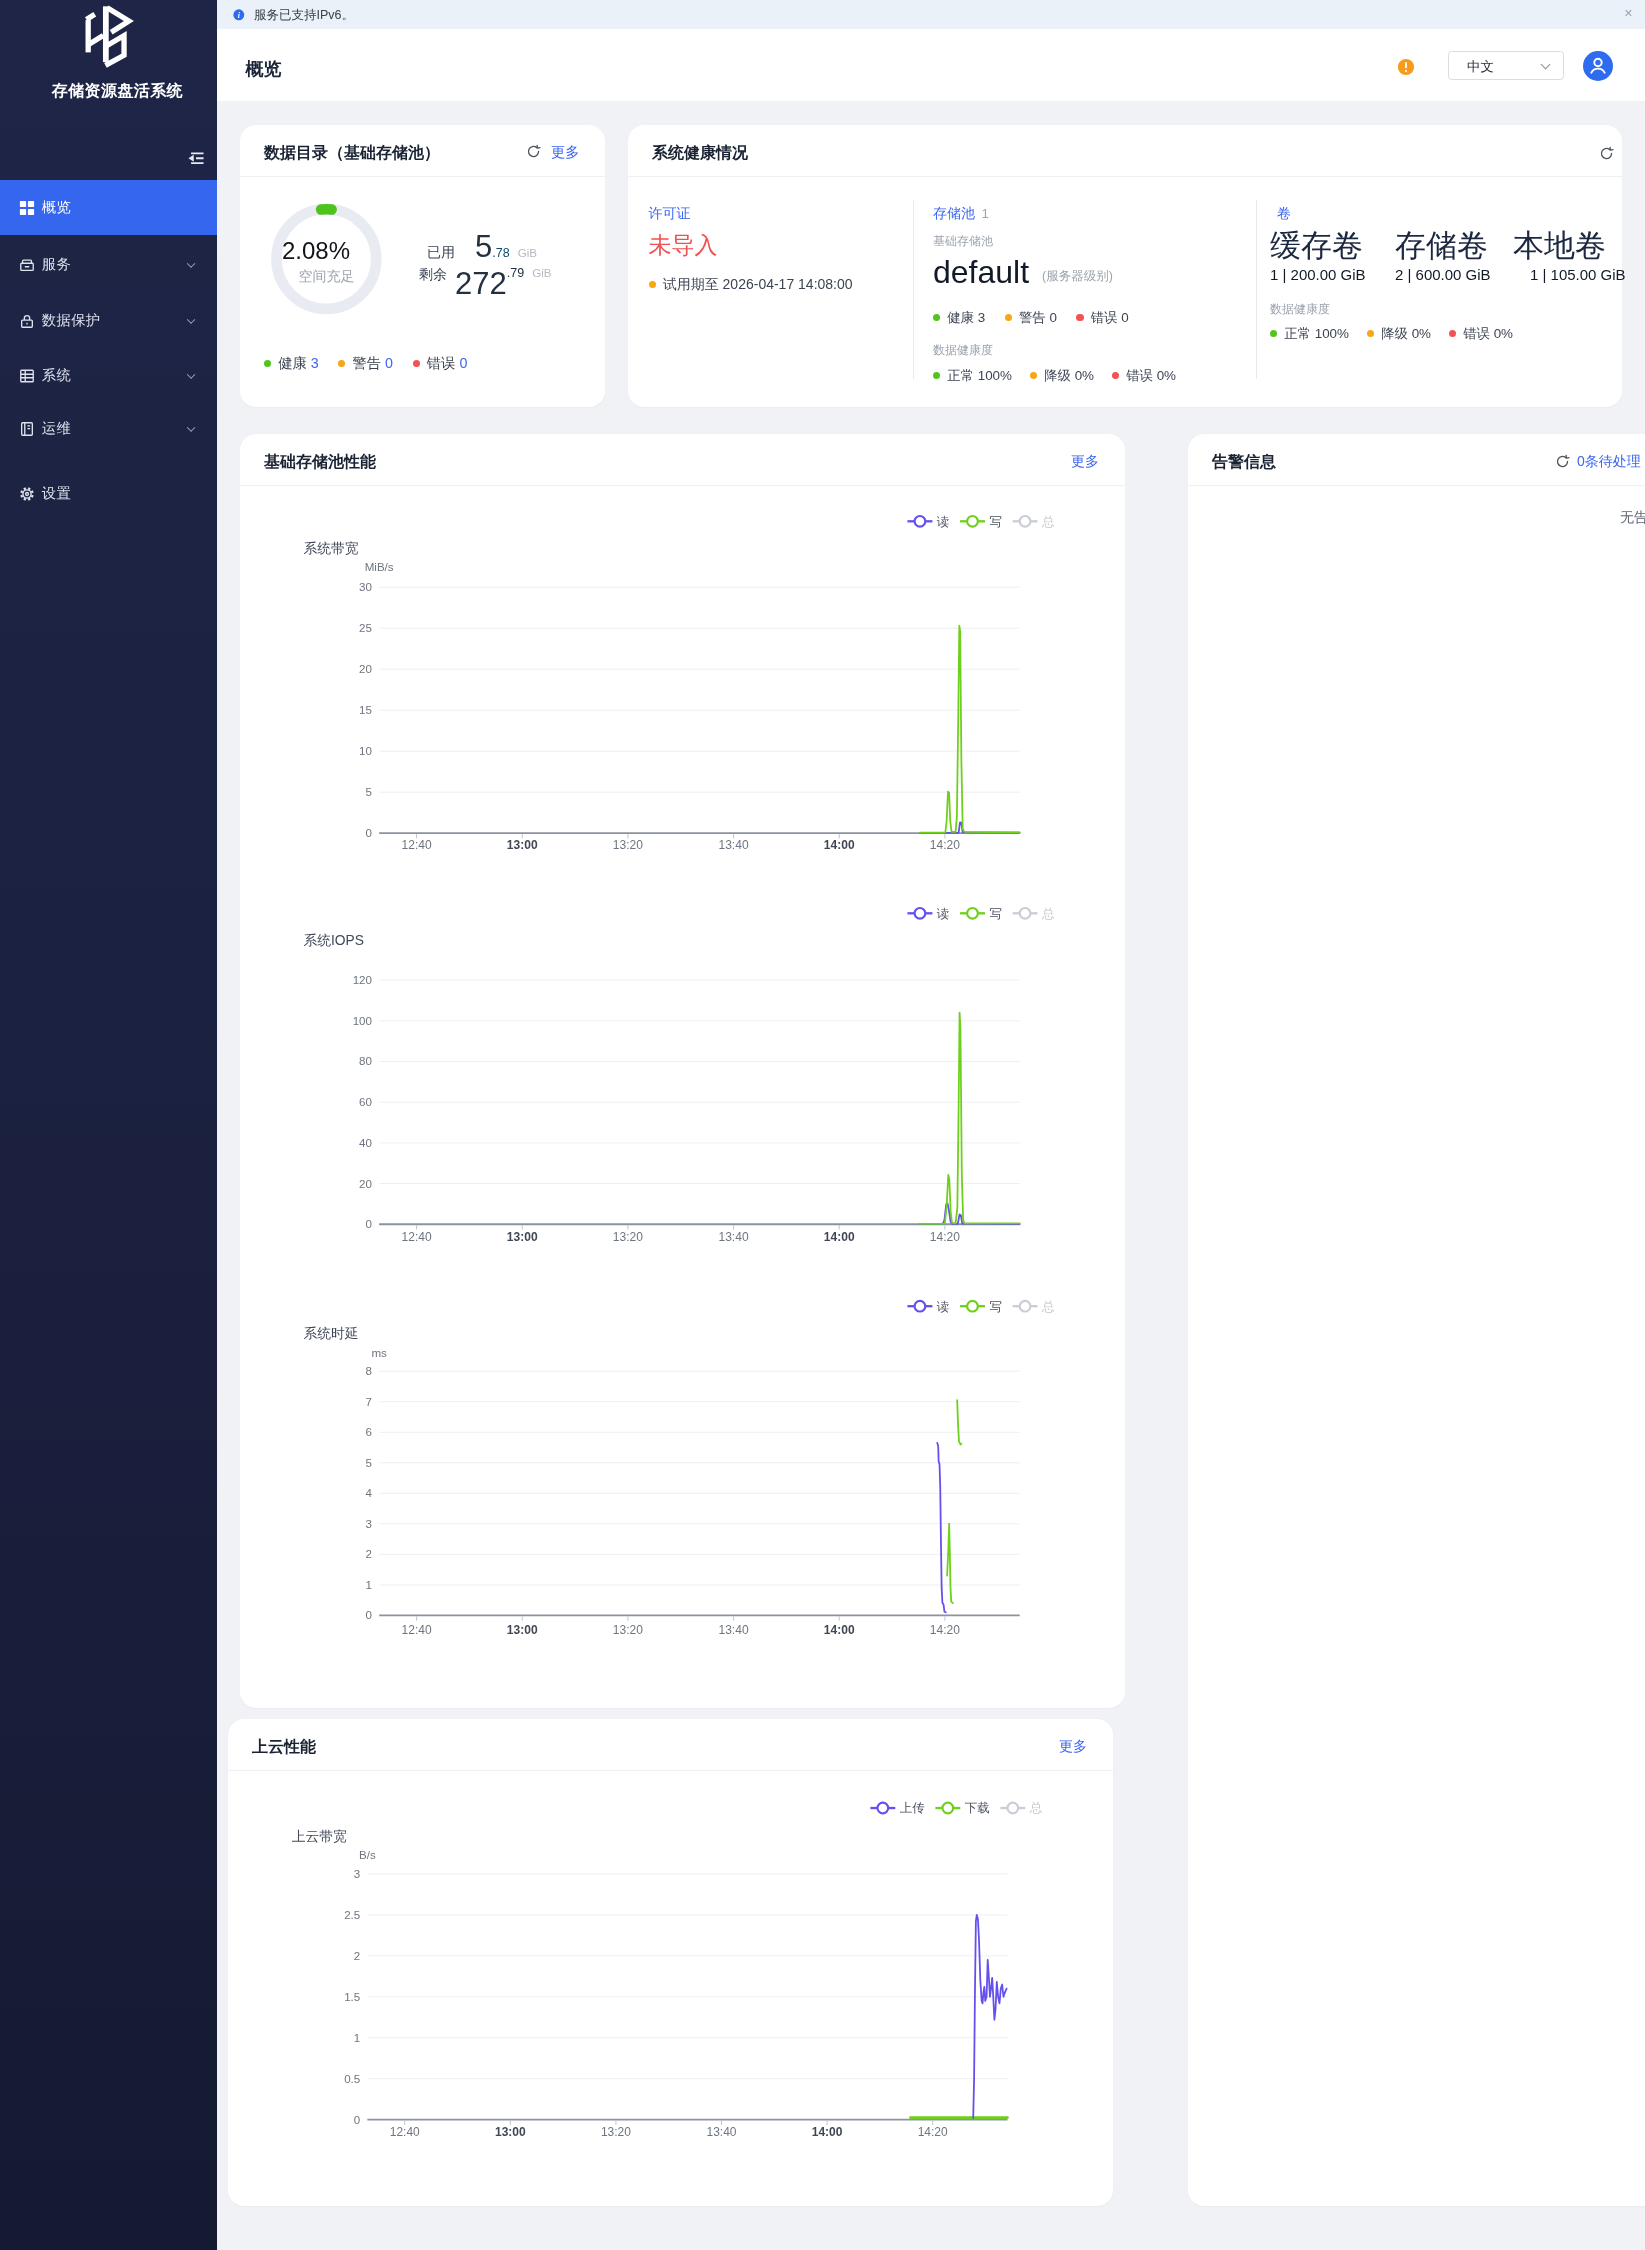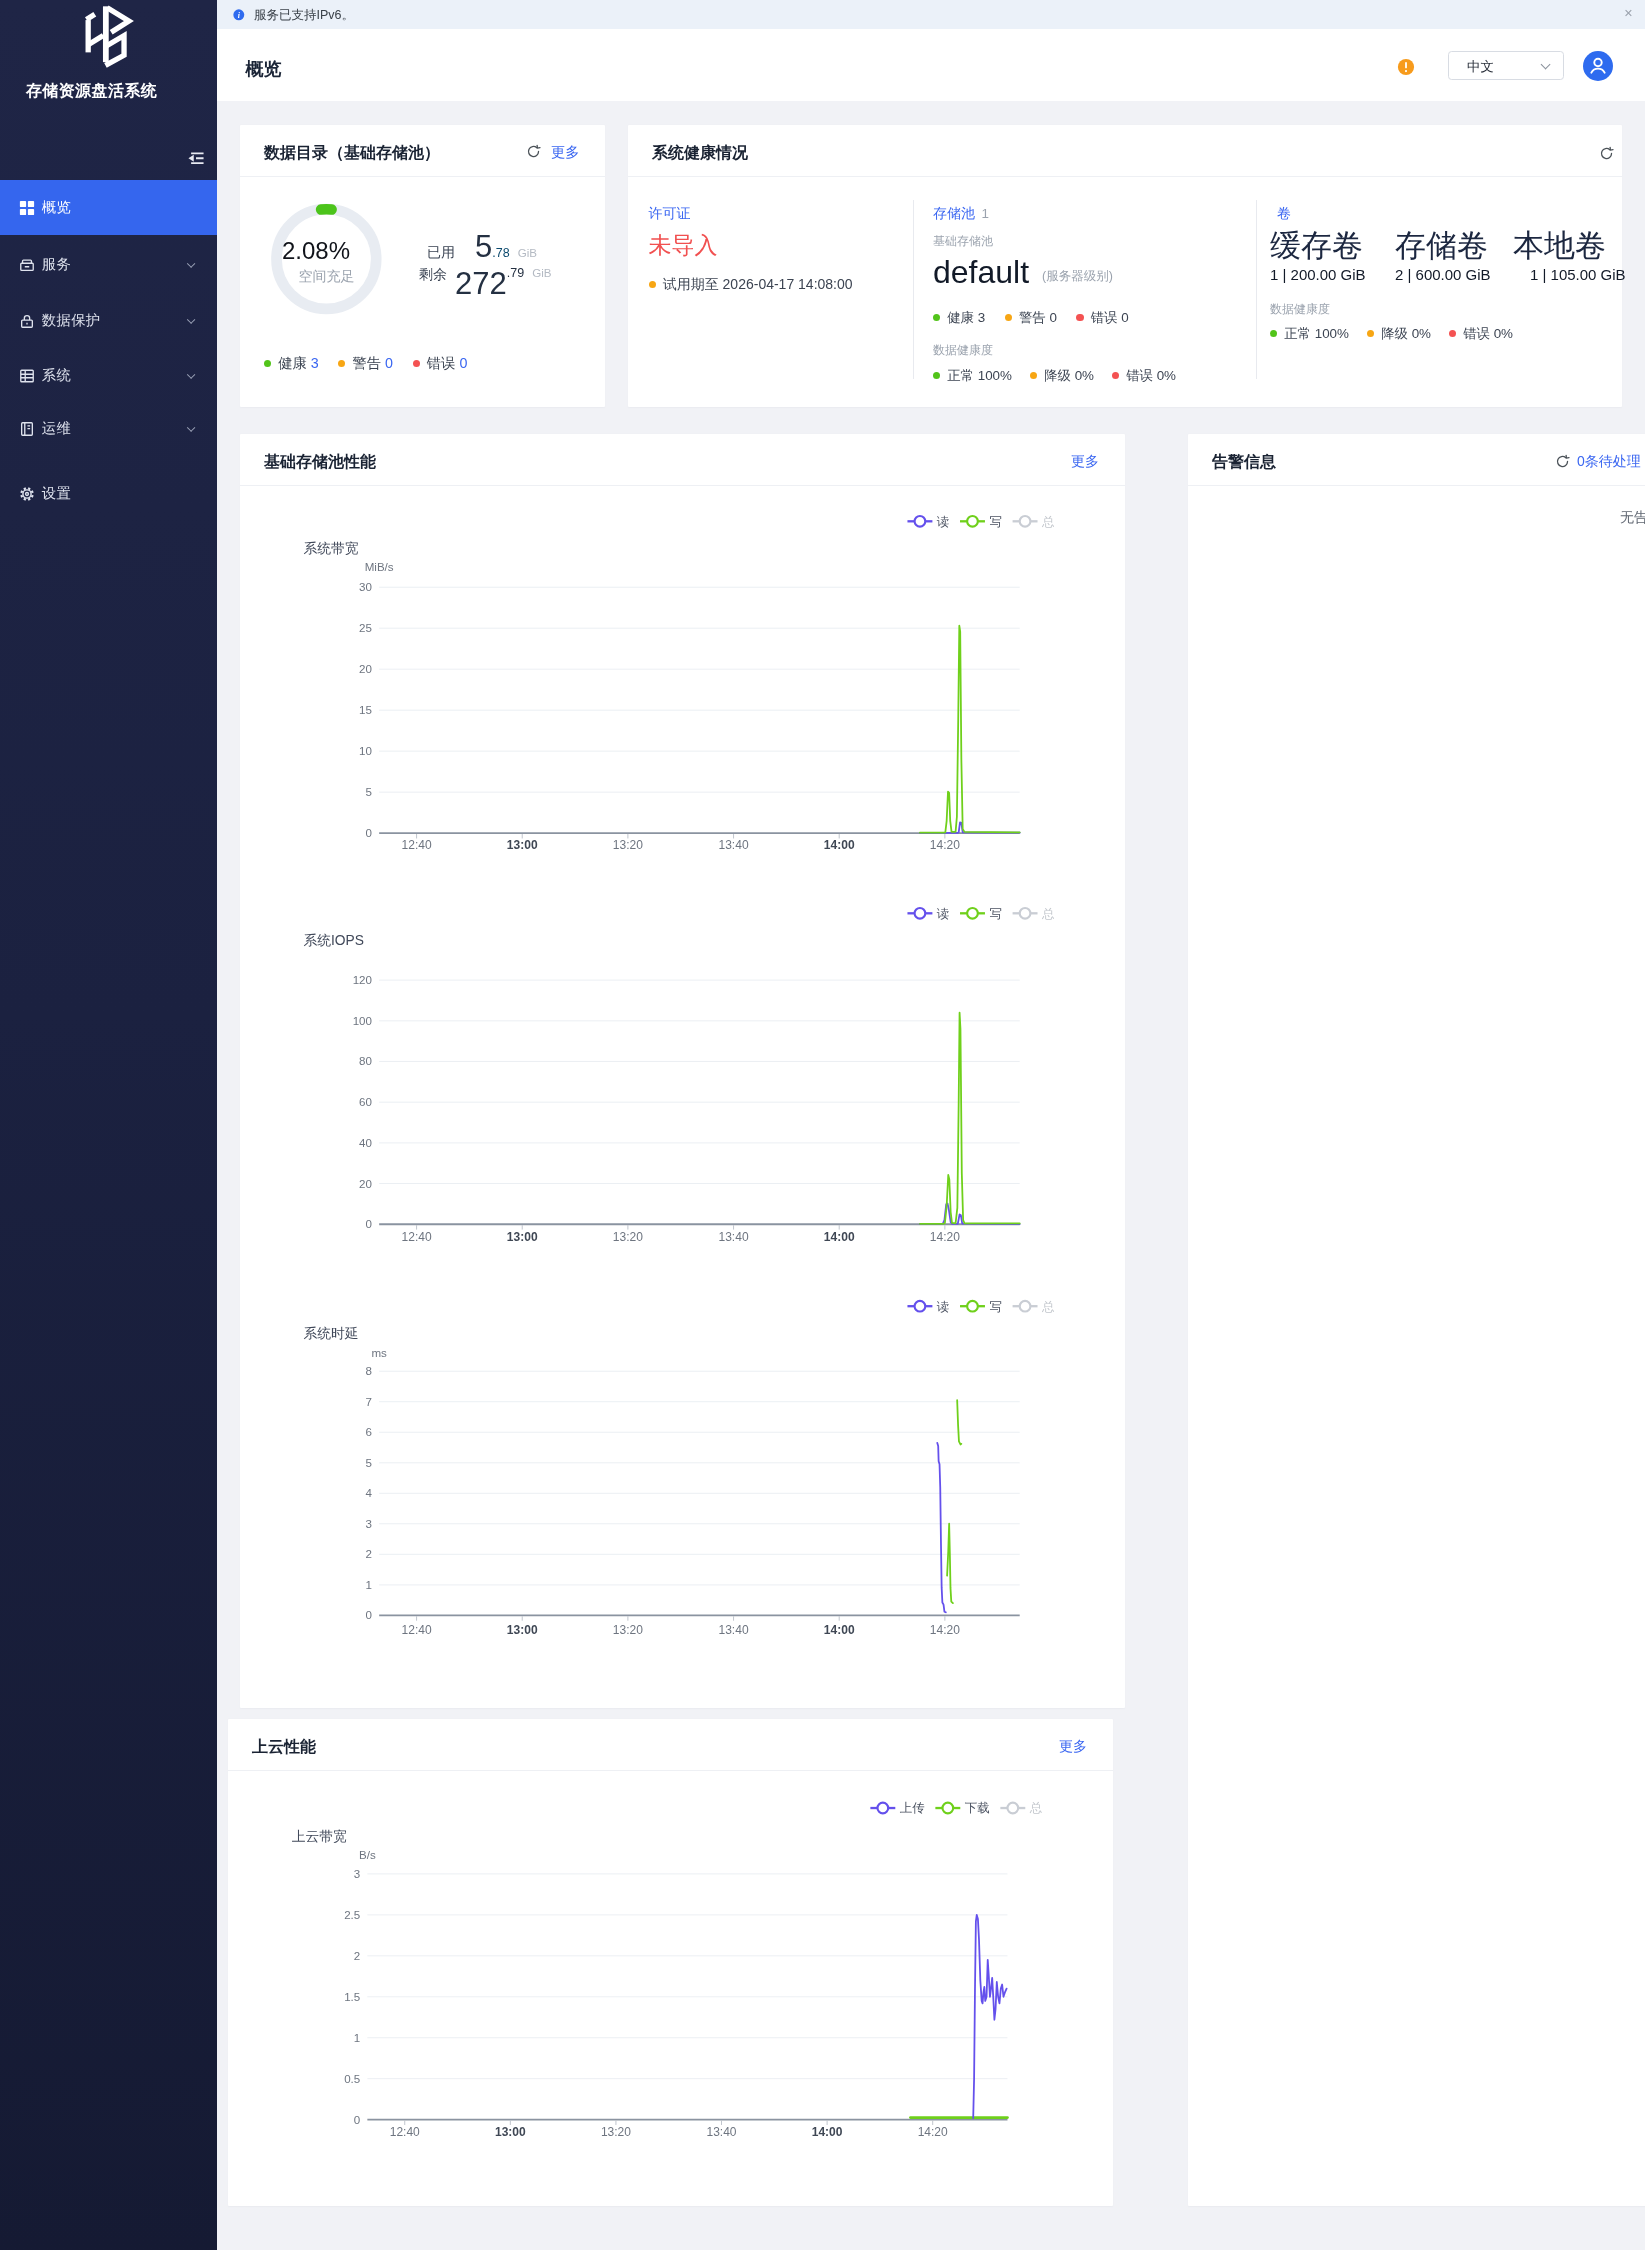--- a/index.html
+++ b/index.html
@@ -1,27 +1,27 @@
 <!DOCTYPE html>
 <html style="font-size:14.3px"><head><meta charset="utf-8"><style>
 *{margin:0;padding:0;box-sizing:border-box}
 html,body{width:1646px;height:2251px;font-family:"Liberation Sans",sans-serif;background:#f1f2f6;position:relative}
 .abs{position:absolute}
 .sidebar{position:absolute;left:0;top:0;width:217px;height:2251px;background:linear-gradient(180deg,#1f2546 0%,#1b2140 45%,#151a33 100%)}
-.s-title{position:absolute;left:0;top:81px;width:183px;text-align:center;color:#fff;font-size:16px;font-weight:bold;letter-spacing:0.4px}
+.s-title{position:absolute;left:0;top:81px;width:183px;text-align:right;color:#fff;font-size:16px;font-weight:bold;letter-spacing:0.4px}
 .menu-item{position:absolute;left:0;width:217px;height:55px;display:flex;align-items:center;color:#dfe3ee;font-size:14.3px}
 .menu-item .mi{width:16px;margin-left:18.7px;display:flex}
 .menu-item .mt{margin-left:7.1px;letter-spacing:0.4px}
 .menu-item .chev{position:absolute;right:23px;top:50%;width:6.2px;height:6.2px;border-right:1.3px solid #99a0b5;border-bottom:1.3px solid #99a0b5;transform:translateY(-70%) rotate(45deg)}
 .active{background:#3566ee;color:#fff}
 .main{position:absolute;left:217px;top:0;width:1428px;height:2251px}
 .notif{position:absolute;left:0;top:0;width:1428px;height:28.5px;background:#ebf1f9}
 .header{position:absolute;left:0;top:28.5px;width:1428px;height:72px;background:#fff}
 .h-title{position:absolute;left:28.5px;top:28px;font-size:18px;font-weight:bold;color:#1b2537}
-.card{position:absolute;background:#fff;border-radius:1px;box-shadow:0 0.9px 1.8px rgba(31,41,60,.03)}
+.card{position:absolute;background:#fff;border-radius:16px;box-shadow:0 0.9px 1.8px rgba(31,41,60,.03)}
 .chead{position:absolute;left:0;top:0;right:0;height:52px;border-bottom:0.9px solid #eef0f4}
 .ctitle{position:absolute;left:24px;top:18px;font-size:16px;font-weight:bold;color:#1a2333}
 .blue{color:#3a66f1}
 .link{font-size:14.3px;color:#3a66f1}
 .link2{font-size:14px;color:#3a66f1}
 .gray{color:#9ba3ae}
 .dot{display:inline-block;width:7.1px;height:7.1px;border-radius:50%;margin-right:7.1px;vertical-align:middle;position:relative;top:-0.9px}
 .leg{font-size:14.3px;color:#3c4452}
 .small-leg{font-size:13.4px;color:#3c4452}
 </style></head><body>

